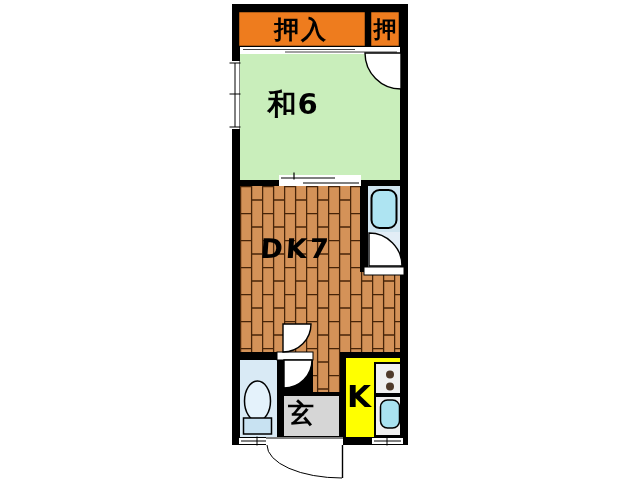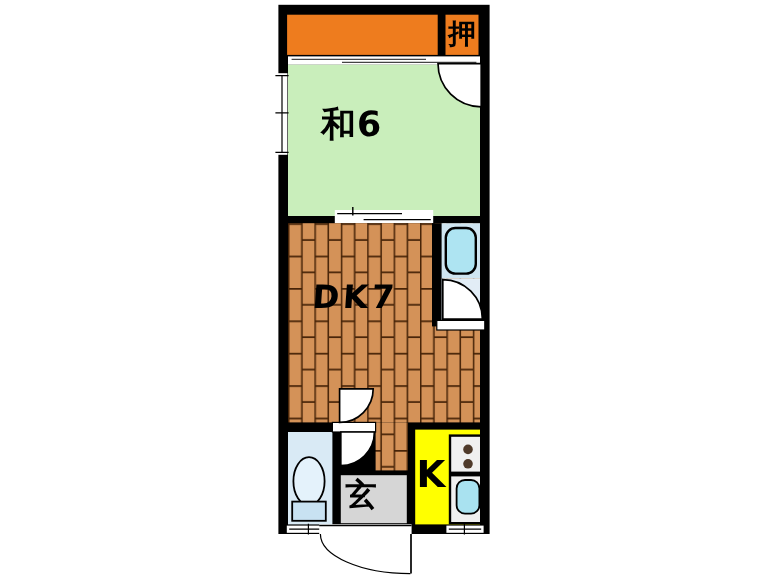--- a/index.html
+++ b/index.html
@@ -89,18 +89,19 @@
     </g>
 
     <g>
       <rect x="266" y="437" width="77" height="8" fill="#ffffff"></rect>
       <path d="M266,438 H343" stroke="#000" stroke-width="1" fill="none"></path>
       <path d="M342.5,445 V478" stroke="#000" stroke-width="1.4" fill="none"></path>
       <path d="M267,445 A75 33 0 0 0 342,478" stroke="#000" stroke-width="1" fill="none"></path>
     </g>
   </svg>
 
+  <div class="lbl lbl-oshiire" style="left:301px;top:29px;">押入</div>
   <div class="lbl lbl-oshi" style="left:385px;top:29px;">押</div>
   <div class="lbl lbl-washitsu" style="left:293px;top:104px;">和6</div>
   <div class="lbl lbl-dk" style="left:296px;top:248px;">DK7</div>
   <div class="lbl lbl-genkan" style="left:301px;top:413px;">玄</div>
   <div class="lbl lbl-k" style="left:359px;top:396px;">K</div>
 </div>
 
 </body></html>

